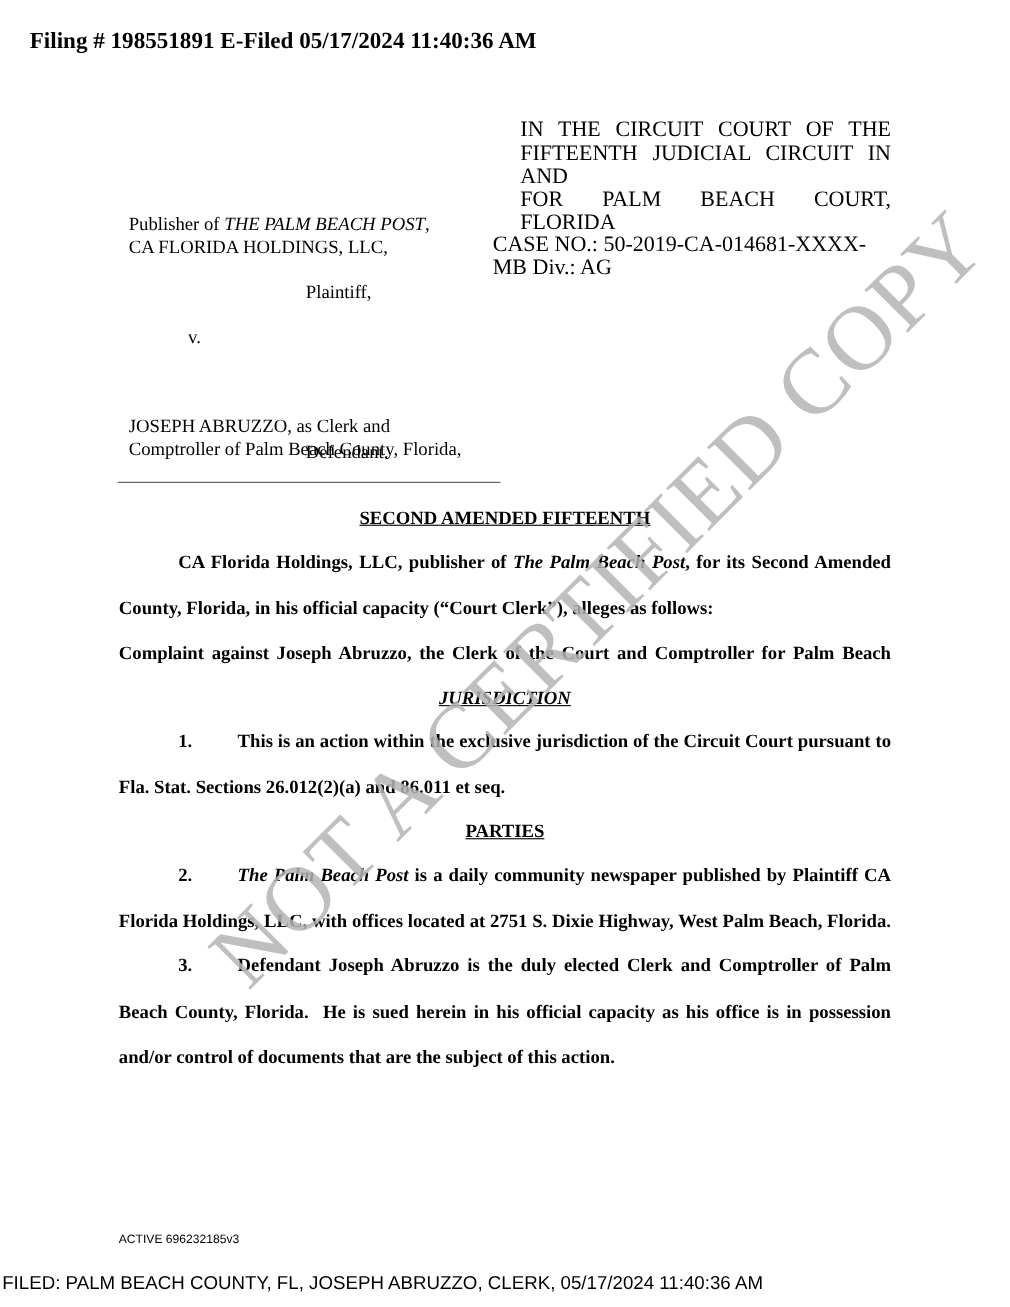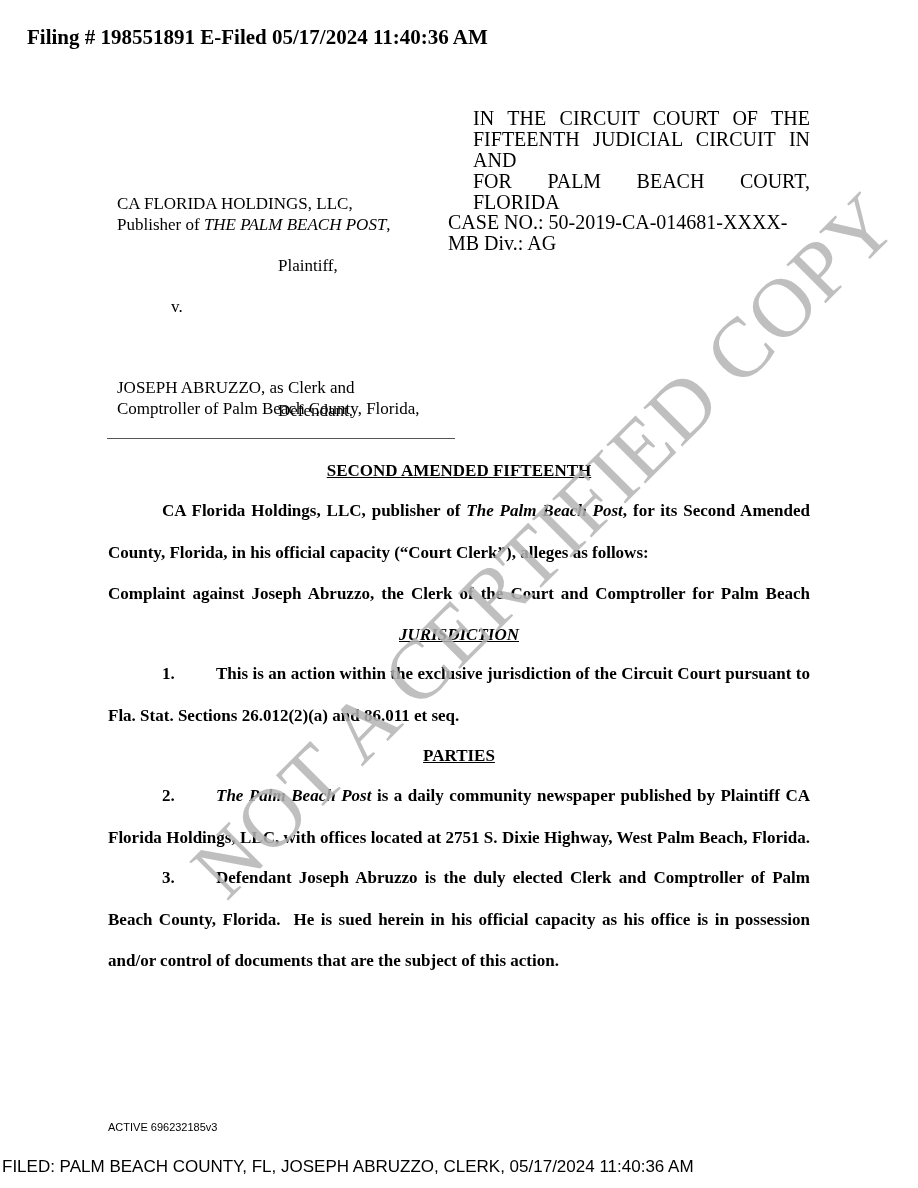--- a/index.html
+++ b/index.html
@@ -34,22 +34,22 @@
 
 <div class="abs filing-header">Filing # 198551891 E-Filed 05/17/2024 11:40:36 AM</div>
 
 <div class="abs court">
   <div>IN THE CIRCUIT COURT OF THE</div>
   <div>FIFTEENTH JUDICIAL CIRCUIT IN AND</div>
   <div class="last">FOR PALM BEACH COURT, FLORIDA</div>
 </div>
 
 <div class="abs caption" style="top:193px;">
+  <div><span>Publisher of </span><i>THE PALM BEACH POST</i><span>,</span></div>
   <div>CA FLORIDA HOLDINGS, LLC,</div>
-  <div><span>Publisher of </span><i>THE PALM BEACH POST</i><span>,</span></div>
 </div>
 <div class="abs caption" style="left:278px; top:255px;">Plaintiff,</div>
 <div class="abs caption" style="left:171px; top:296px;">v.</div>
 <div class="abs caption" style="top:337px;margin-top:40px;">
   <div>JOSEPH ABRUZZO, as Clerk and</div>
   <div>Comptroller of Palm Beach County, Florida,</div>
 </div>
 <div class="abs caption" style="left:278px; top:400px;">Defendant.</div>
 
 <div class="abs case">

